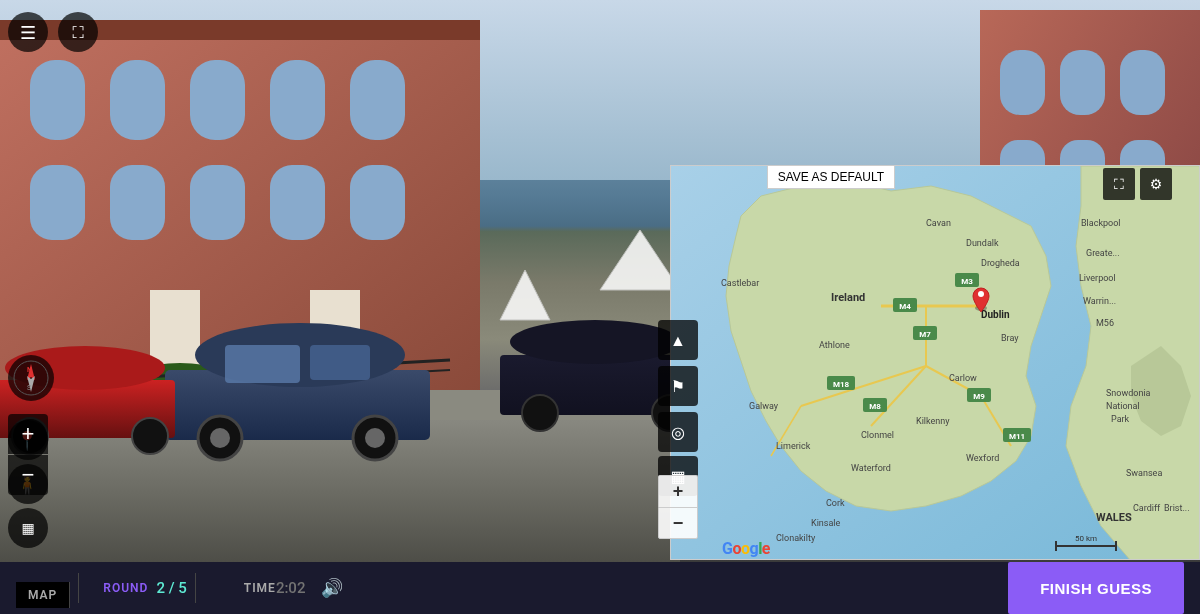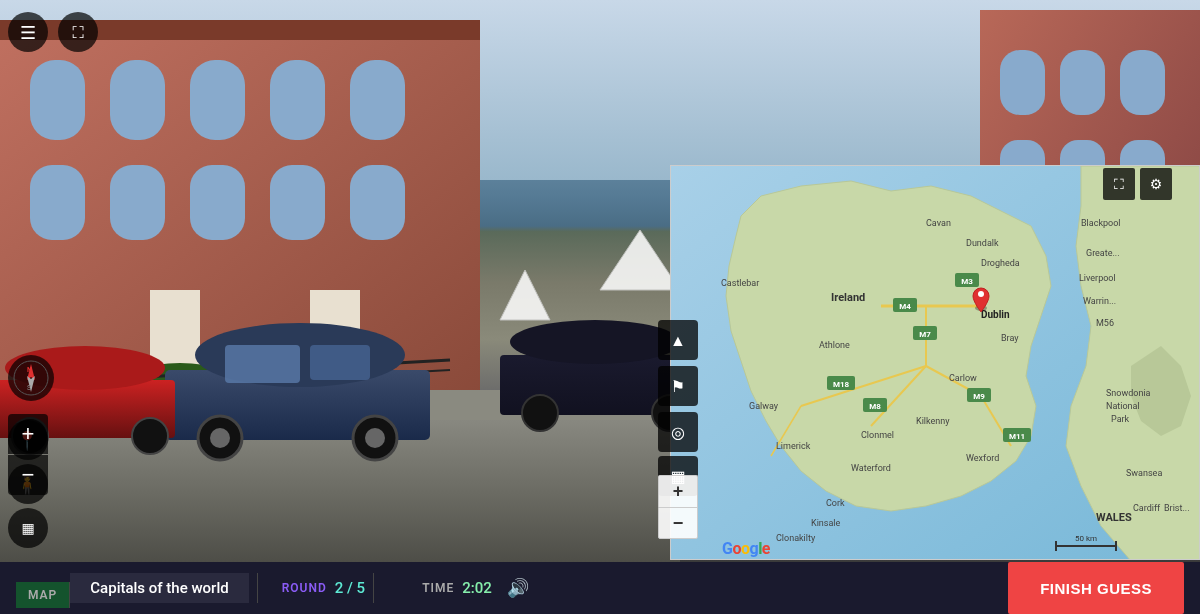--- a/index.html
+++ b/index.html
@@ -183,21 +183,21 @@
       height: 52px;
       background: #1a1a2e;
       display: flex;
       align-items: center;
       padding: 0 16px;
       gap: 0;
       z-index: 20;
     }
 
     .bottom-map-label {
-      background: #14532d;
+      background: #000000;
       color: #aaa;
       font-size: 12px;
       font-weight: 600;
       padding: 6px 12px;
       letter-spacing: 1px;
       border-right: 1px solid #444;
       margin-top: 13px;
     }
 
     .bottom-game-title {
@@ -234,40 +234,40 @@
 
     .bottom-time-label {
       color: #aaa;
       font-size: 12px;
       font-weight: 600;
       letter-spacing: 1px;
       margin-left: 40px;
     }
 
     .bottom-time-value {
-      color: #86efac;
+      color: #737373;
       font-size: 15px;
       font-weight: 500;
-      margin-left: 8px;
+      margin-left: 0;
     }
 
     .bottom-sound-btn {
       margin-left: 12px;
       color: white;
       font-size: 18px;
       cursor: pointer;
       background: none;
       border: none;
       padding: 4px;
     }
 
     .spacer { flex: 1; }
 
     .finish-btn {
-      background: #ef4444;
+      background: #8b5cf6;
       color: white;
       border: none;
       padding: 12px 32px;
       font-size: 15px;
       font-weight: 700;
       cursor: pointer;
       letter-spacing: 0.5px;
       text-transform: uppercase;
       border-radius: 2px;
       height: 52px;
@@ -435,20 +435,21 @@
     <div class="sv-btn" style="top:508px;">
       <span style="font-size:14px;">▦</span>
     </div>
 
     <div class="zoom-controls">
       <button class="zoom-btn">+</button>
       <button class="zoom-btn">−</button>
     </div>
   </div>
 
+  <button id="save-default-btn">SAVE AS DEFAULT</button>
 
   <div class="map-tl-btn" style="right: 65px;">
     <span>⛶</span>
   </div>
   <div class="map-tl-btn" style="right: 28px;">
     <span>⚙</span>
   </div>
 
   <div class="map-ctrl-btn" style="top: 320px;">
     <span>▲</span>
@@ -571,21 +572,20 @@
     </svg>
   </div>
 
   <div class="google-logo">
     <span>G</span><span>o</span><span>o</span><span>g</span><span>l</span><span>e</span>
   </div>
 
 
   <div id="bottom-bar">
     <span class="bottom-map-label">MAP</span>
-    <span class="bottom-game-title">Capitals of the world</span>
 
     <div class="bottom-divider"></div>
 
     <span class="bottom-round-label">ROUND</span>
     <span class="bottom-round-value">2 / 5</span>
 
     <div class="bottom-divider"></div>
 
     <span class="bottom-time-label">TIME</span>
     <span class="bottom-time-value">2:02</span>

